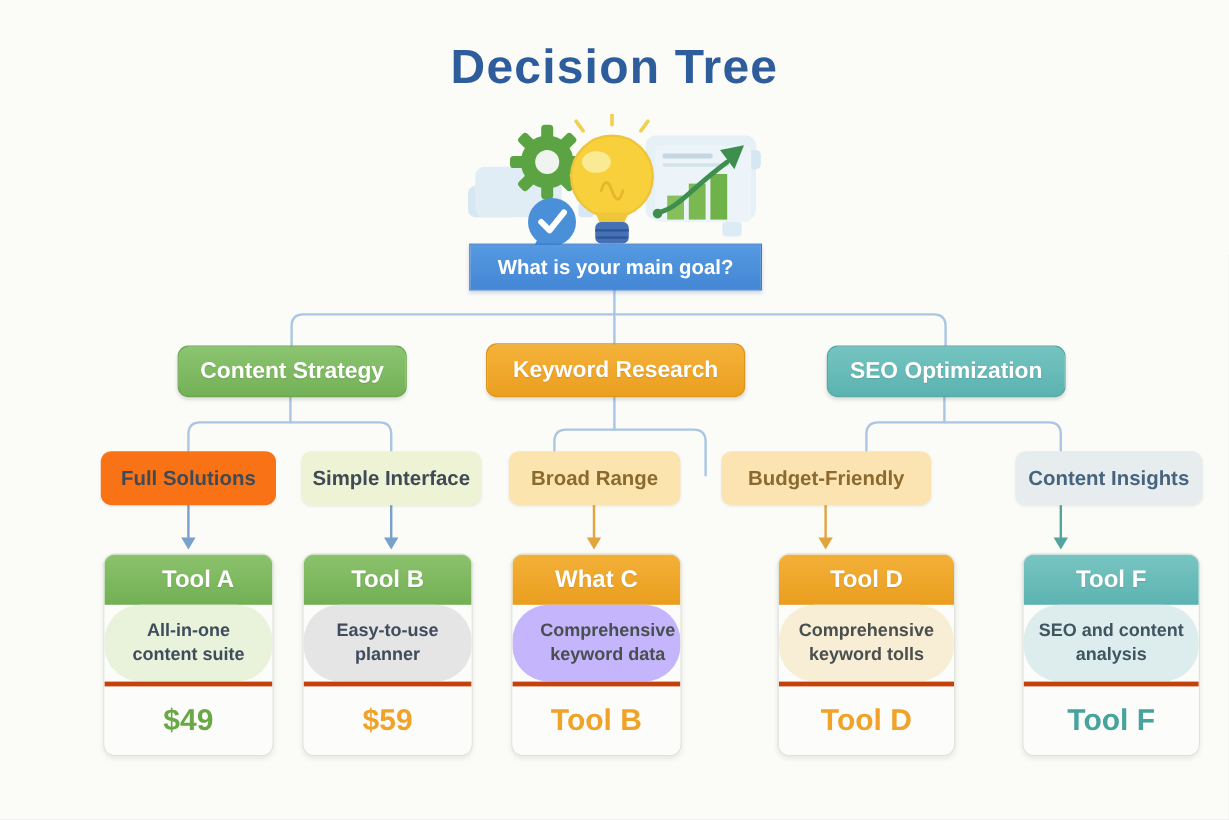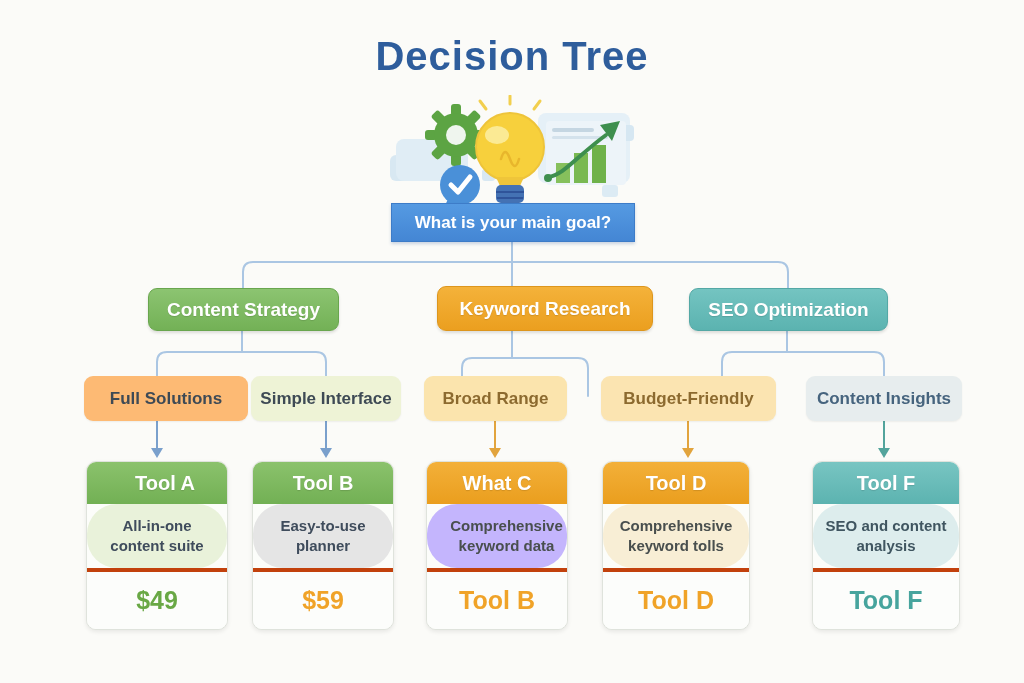--- a/index.html
+++ b/index.html
@@ -26,34 +26,34 @@
   
   .branch{
     position:absolute;height:41px;border-radius:9px;
     color:#fff;font-size:19px;font-weight:bold;text-align:center;line-height:41px;
     text-shadow:0 1px 1px rgba(0,0,0,.12);
     box-shadow:0 2px 3px rgba(0,0,0,.12);
   }
   .branch.green{left:148px;top:288px;width:189px;
     background:linear-gradient(180deg,#8cc471 0%,#73b156 100%);border:1px solid #69a64e;}
   .branch.orange{left:405px;top:286px;width:214px;height:43px;line-height:43px;
-    background:linear-gradient(180deg,#f4b23a 0%,#eb9f1f 100%);border:1px solid #dd961d;margin-left:32px;}
+    background:linear-gradient(180deg,#f4b23a 0%,#eb9f1f 100%);border:1px solid #dd961d;}
   .branch.teal{left:689px;top:288px;width:197px;
     background:linear-gradient(180deg,#74c4c1 0%,#5bb3b0 100%);border:1px solid #54a8a5;}
   
   .crit{
     position:absolute;top:376px;height:45px;border-radius:9px;
     font-size:17px;font-weight:bold;text-align:center;line-height:45px;
     box-shadow:0 1px 2px rgba(0,0,0,.06);
   }
-  .crit.c0{left:84px;width:164px;background:#fdba74;color:#3e4a55;}
+  .crit.c0{left:84px;width:146px;background:#f97316;color:#3e4a55;}
   .crit.c1{left:251px;width:150px;background:#eef3d6;color:#3e4a55;}
   .crit.c2{left:424px;width:143px;background:#fbe4ad;color:#8c6a2f;}
   .crit.c3{left:601px;width:175px;background:#fbe4b1;color:#8c6a2f;}
-  .crit.c4{left:806px;width:156px;background:#e7edee;color:#46647e;}
+  .crit.c4{left:846px;width:156px;background:#e7edee;color:#46647e;}
   
   .card{
     position:absolute;top:461px;width:140px;height:167px;border-radius:10px;
     overflow:hidden;background:#fcfdfa;border:1px solid #dfe3dc;
     box-shadow:0 2px 4px rgba(0,0,0,.08);display:flex;flex-direction:column;
   }
   .card .hd{
     height:42px;flex:0 0 42px;color:#fff;font-size:20px;font-weight:bold;
     text-align:center;line-height:42px;text-shadow:0 1px 1px rgba(0,0,0,.12);
   }
@@ -66,23 +66,23 @@
     flex:0 0 57px;display:flex;align-items:center;justify-content:center;
     background:#fcfdfb;border-top:4px solid #c2410c;
     font-size:25px;font-weight:bold;
   }
   .card.a{left:86px;}   .card.a .hd{background:linear-gradient(180deg,#8bc26c,#72b054);padding-left:16px;}
   .card.a .bd{background:#e9f2da;} .card.a .ft{color:#69a845;}
   .card.b{left:252px;}  .card.b .hd{background:linear-gradient(180deg,#8bc26c,#72b054);}
   .card.b .bd{background:#e5e5e5;} .card.b .ft{color:#f0a328;}
   .card.c{left:426px;}  .card.c .hd{background:linear-gradient(180deg,#f3b039,#ea9e1e);}
   .card.c .bd{background:#c4b5fd;color:#494f4e;padding-left:28px;} .card.c .ft{color:#f0a328;}
-  .card.d{left:602px;width:146px;} .card.d .hd{background:linear-gradient(180deg,#f3b039,#ea9e1e);}
+  .card.d{left:648px;width:146px;} .card.d .hd{background:linear-gradient(180deg,#f3b039,#ea9e1e);}
   .card.d .bd{background:#f8eed5;color:#494f4e;} .card.d .ft{color:#f0a328;}
-  .card.f{left:812px;width:146px;} .card.f .hd{background:linear-gradient(180deg,#78c5c2,#5cb3b0);}
+  .card.f{left:852px;width:146px;} .card.f .hd{background:linear-gradient(180deg,#78c5c2,#5cb3b0);}
   .card.f .bd{background:#ddeded;color:#3f5560;} .card.f .ft{color:#46a49d;}
 </style>
 </head>
 <body>
 
 <div id="canvas">
 
   <svg class="connectors" width="1024" height="683" viewBox="0 0 1024 683">
     <g fill="none" stroke="#aac6e3" stroke-width="2" stroke-linecap="round">
 

